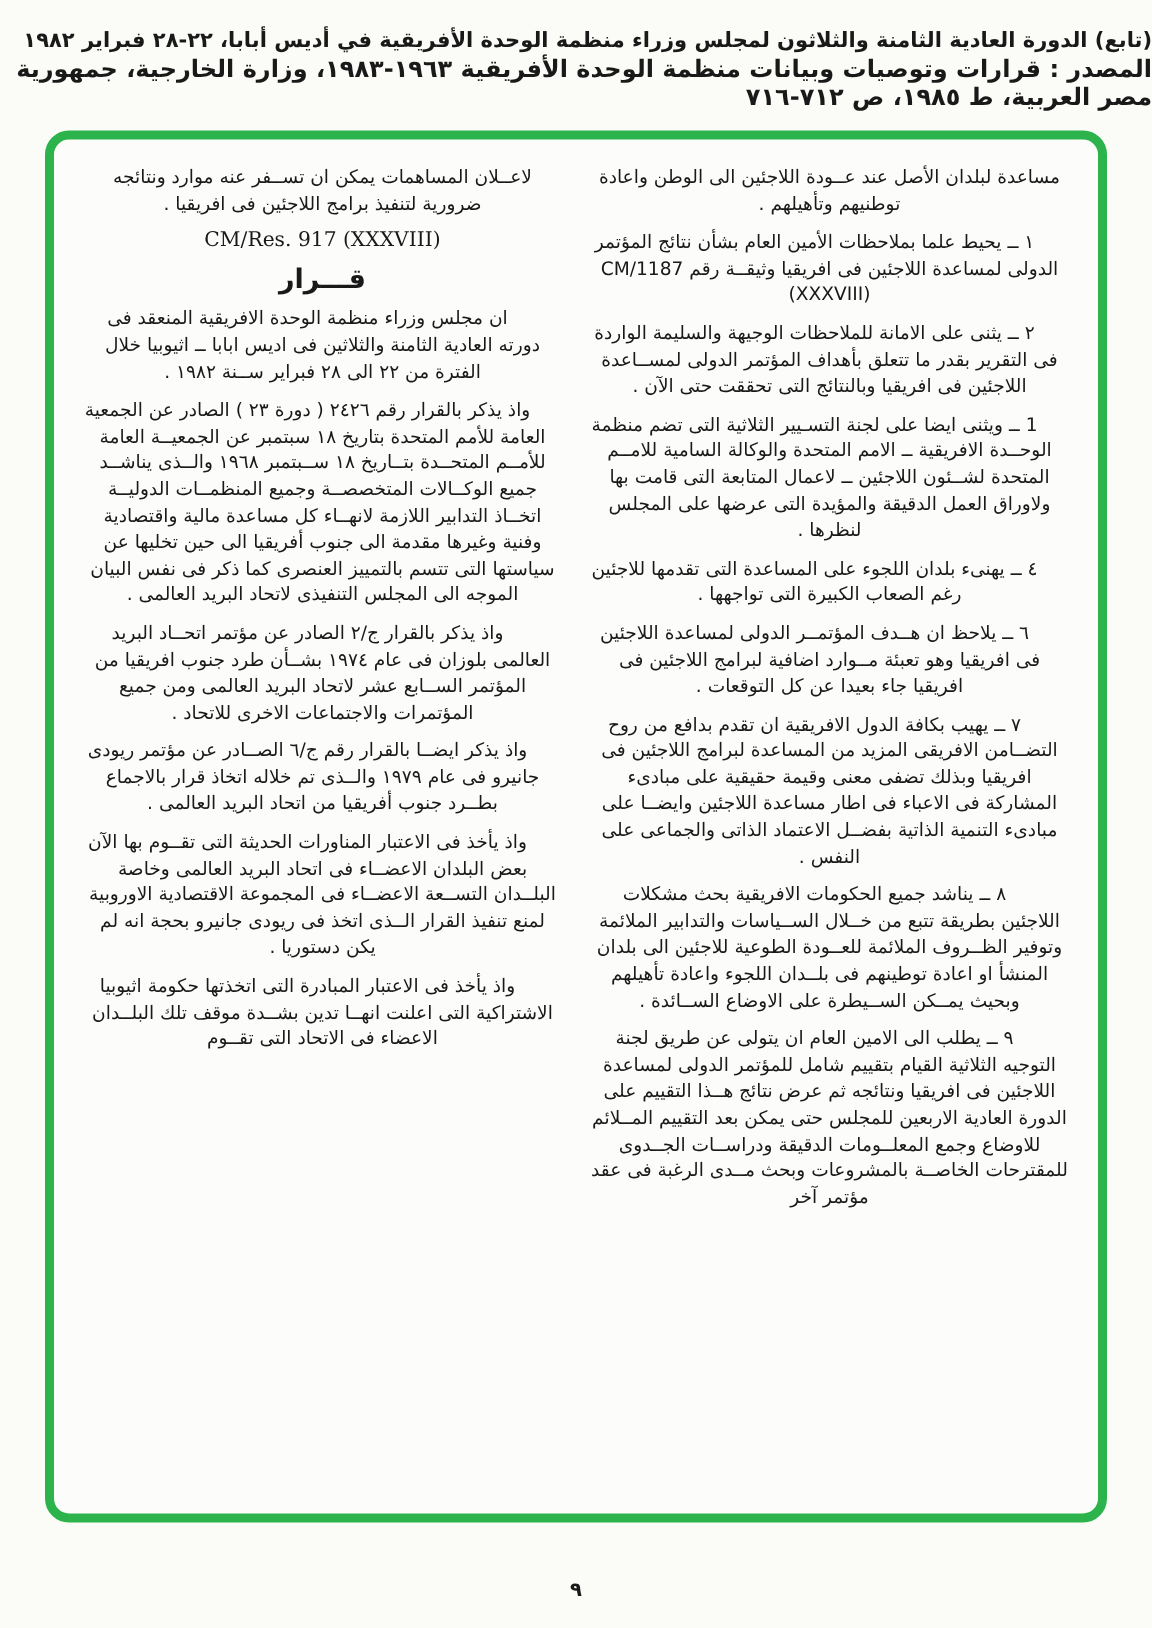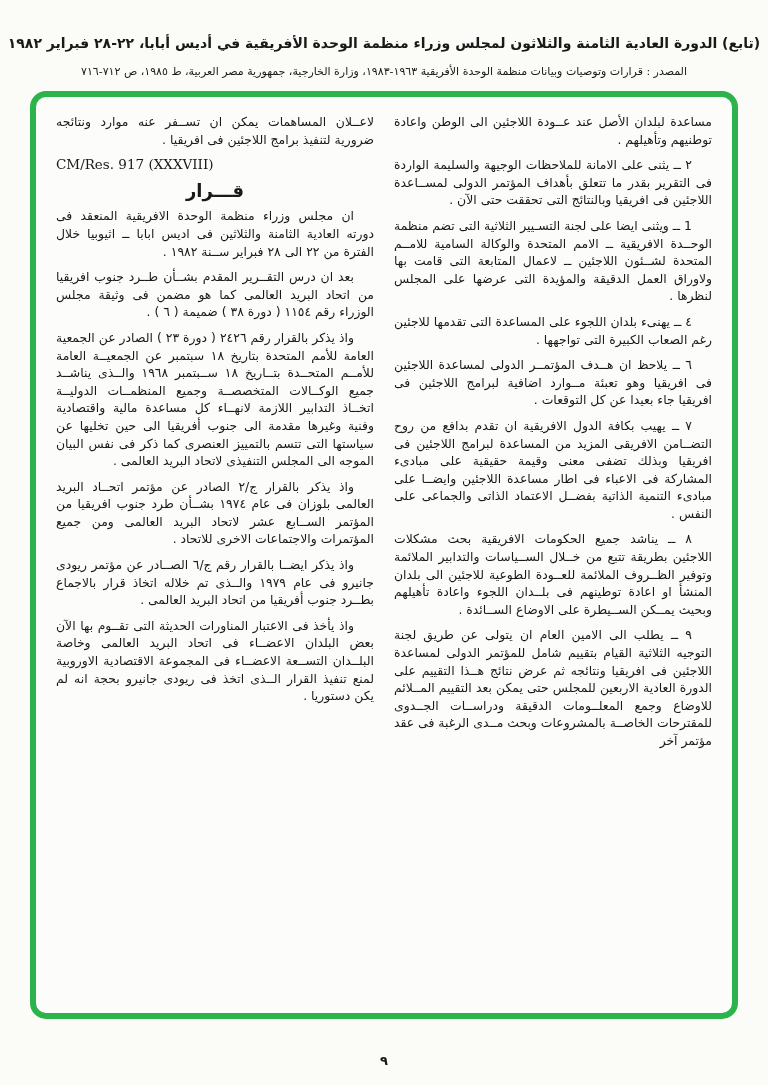--- a/index.html
+++ b/index.html
@@ -5,41 +5,41 @@
   * { box-sizing: border-box; }
   html, body { margin: 0; padding: 0; }
   body {
     width: 768px; height: 1085px;
     background: #fbfbf8;
     font-family: "DejaVu Sans", sans-serif;
     color: #191919;
     overflow: hidden;
     position: relative;
   }
-  .header { direction: rtl; text-align: center; padding-top: 35px; }
+  .header { direction: rtl; text-align: right; padding-top: 19px; }
   .header-title { font-size: 14px; font-weight: bold; letter-spacing: 0; }
-  .header-source { font-size: 11px; font-weight: normal; margin-top: 14px; }
+  .header-source { font-size: 16px; font-weight: bold; margin-top: 1px; }
   .doc-frame {
     width: 708px; height: 928px;
     margin: 13px auto 0 auto;
     border: 6px solid #2cb34c;
     border-radius: 16px;
     background: #fcfcfa;
     padding: 16px 20px 8px 20px;
     overflow: hidden;
   }
   .columns { direction: rtl; display: flex; gap: 20px; height: 100%; }
   .col {
     flex: 1 1 0;
     font-size: 12.4px;
     line-height: 17.6px;
     text-align: justify;
     overflow: hidden;
   }
-  .col p { margin: 0 0 8px 0; }
+  .col p { margin: 0 0 8px 0; text-align: center; }
   .indent { text-indent: 20px; }
   .res-ref {
     direction: ltr;
     text-align: left;
     font-family: "DejaVu Serif", serif;
     font-size: 13.5px;
     margin: 26px 0 20px 0;
     text-indent: 0;
   }
   .h-qarar {
@@ -64,37 +64,38 @@
 <div class="header">
   <div class="header-title">(تابع) الدورة العادية الثامنة والثلاثون لمجلس وزراء منظمة الوحدة الأفريقية في أديس أبابا، ٢٢-٢٨ فبراير ١٩٨٢</div>
   <div class="header-source">المصدر : قرارات وتوصيات وبيانات منظمة الوحدة الأفريقية ١٩٦٣-١٩٨٣، وزارة الخارجية، جمهورية مصر العربية، ط ١٩٨٥، ص ٧١٢-٧١٦</div>
 </div>
 
 <div class="doc-frame">
   <div class="columns">
 
     <div class="col">
       <p>مساعدة لبلدان الأصل عند عــودة اللاجئين الى الوطن واعادة توطنيهم وتأهيلهم .</p>
+      <p class="indent">١ ــ يحيط علما بملاحظات الأمين العام بشأن نتائج المؤتمر الدولى لمساعدة اللاجئين فى افريقيا وثيقــة رقم CM/1187 (XXXVIII)</p>
       <p class="indent">٢ ــ يثنى على الامانة للملاحظات الوجيهة والسليمة الواردة فى التقرير بقدر ما تتعلق بأهداف المؤتمر الدولى لمســاعدة اللاجئين فى افريقيا وبالنتائج التى تحققت حتى الآن .</p>
       <p class="indent">1 ــ ويثنى ايضا على لجنة التسـيير الثلاثية التى تضم منظمة الوحــدة الافريقية ــ الامم المتحدة والوكالة السامية للامــم المتحدة لشــئون اللاجئين ــ لاعمال المتابعة التى قامت بها ولاوراق العمل الدقيقة والمؤيدة التى عرضها على المجلس لنظرها .</p>
       <p class="indent">٤ ــ يهنىء بلدان اللجوء على المساعدة التى تقدمها للاجئين رغم الصعاب الكبيرة التى تواجهها .</p>
       <p class="indent">٦ ــ يلاحظ ان هــدف المؤتمــر الدولى لمساعدة اللاجئين فى افريقيا وهو تعبئة مــوارد اضافية لبرامج اللاجئين فى افريقيا جاء بعيدا عن كل التوقعات .</p>
       <p class="indent">٧ ــ يهيب بكافة الدول الافريقية ان تقدم بدافع من روح التضــامن الافريقى المزيد من المساعدة لبرامج اللاجئين فى افريقيا وبذلك تضفى معنى وقيمة حقيقية على مبادىء المشاركة فى الاعباء فى اطار مساعدة اللاجئين وايضــا على مبادىء التنمية الذاتية بفضــل الاعتماد الذاتى والجماعى على النفس .</p>
       <p class="indent">٨ ــ يناشد جميع الحكومات الافريقية بحث مشكلات اللاجئين بطريقة تتبع من خــلال الســياسات والتدابير الملائمة وتوفير الظــروف الملائمة للعــودة الطوعية للاجئين الى بلدان المنشأ او اعادة توطينهم فى بلــدان اللجوء واعادة تأهيلهم وبحيث يمــكن الســيطرة على الاوضاع الســائدة .</p>
       <p class="indent">٩ ــ يطلب الى الامين العام ان يتولى عن طريق لجنة التوجيه الثلاثية القيام بتقييم شامل للمؤتمر الدولى لمساعدة اللاجئين فى افريقيا ونتائجه ثم عرض نتائج هــذا التقييم على الدورة العادية الاربعين للمجلس حتى يمكن بعد التقييم المــلائم للاوضاع وجمع المعلــومات الدقيقة ودراســات الجــدوى للمقترحات الخاصــة بالمشروعات وبحث مــدى الرغبة فى عقد مؤتمر آخر</p>
     </div>
 
     <div class="col">
       <p>لاعــلان المساهمات يمكن ان تســفر عنه موارد ونتائجه ضرورية لتنفيذ برامج اللاجئين فى افريقيا .</p>
       <p class="res-ref">CM/Res. 917 (XXXVIII)</p>
       <p class="h-qarar">قـــرار</p>
       <p class="indent">ان مجلس وزراء منظمة الوحدة الافريقية المنعقد فى دورته العادية الثامنة والثلاثين فى اديس ابابا ــ اثيوبيا خلال الفترة من ٢٢ الى ٢٨ فبراير ســنة ١٩٨٢ .</p>
-      <p class="indent">بعد ان درس التقــرير المقدم بشــأن طــرد جنوب افريقيا من اتحاد البريد العالمى كما هو مضمن فى وثيقة مجلس الوزراء رقم ١١٥٤ ( دورة ٣٨ ) ضميمة ( ٦ ) .</p>
       <p class="indent">واذ يذكر بالقرار رقم ٢٤٢٦ ( دورة ٢٣ ) الصادر عن الجمعية العامة للأمم المتحدة بتاريخ ١٨ سبتمبر عن الجمعيــة العامة للأمــم المتحــدة بتــاريخ ١٨ ســبتمبر ١٩٦٨ والــذى يناشــد جميع الوكــالات المتخصصــة وجميع المنظمــات الدوليــة اتخــاذ التدابير اللازمة لانهــاء كل مساعدة مالية واقتصادية وفنية وغيرها مقدمة الى جنوب أفريقيا الى حين تخليها عن سياستها التى تتسم بالتمييز العنصرى كما ذكر فى نفس البيان الموجه الى المجلس التنفيذى لاتحاد البريد العالمى .</p>
       <p class="indent">واذ يذكر بالقرار ج/٢ الصادر عن مؤتمر اتحــاد البريد العالمى بلوزان فى عام ١٩٧٤ بشــأن طرد جنوب افريقيا من المؤتمر الســابع عشر لاتحاد البريد العالمى ومن جميع المؤتمرات والاجتماعات الاخرى للاتحاد .</p>
       <p class="indent">واذ يذكر ايضــا بالقرار رقم ج/٦ الصــادر عن مؤتمر ريودى جانيرو فى عام ١٩٧٩ والــذى تم خلاله اتخاذ قرار بالاجماع بطــرد جنوب أفريقيا من اتحاد البريد العالمى .</p>
       <p class="indent">واذ يأخذ فى الاعتبار المناورات الحديثة التى تقــوم بها الآن بعض البلدان الاعضــاء فى اتحاد البريد العالمى وخاصة البلــدان التســعة الاعضــاء فى المجموعة الاقتصادية الاوروبية لمنع تنفيذ القرار الــذى اتخذ فى ريودى جانيرو بحجة انه لم يكن دستوريا .</p>
+      <p class="indent">واذ يأخذ فى الاعتبار المبادرة التى اتخذتها حكومة اثيوبيا الاشتراكية التى اعلنت انهــا تدين بشــدة موقف تلك البلــدان الاعضاء فى الاتحاد التى تقــوم</p>
     </div>
 
   </div>
 </div>
 
 <div class="page-number">٩</div>
 
 </body></html>

